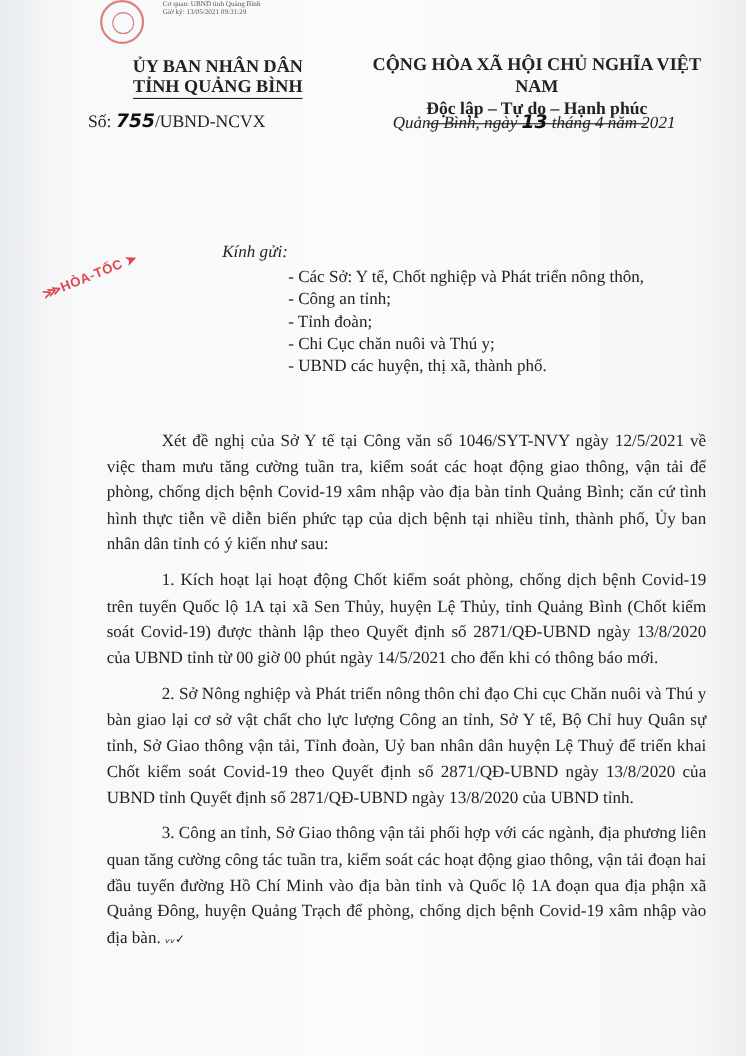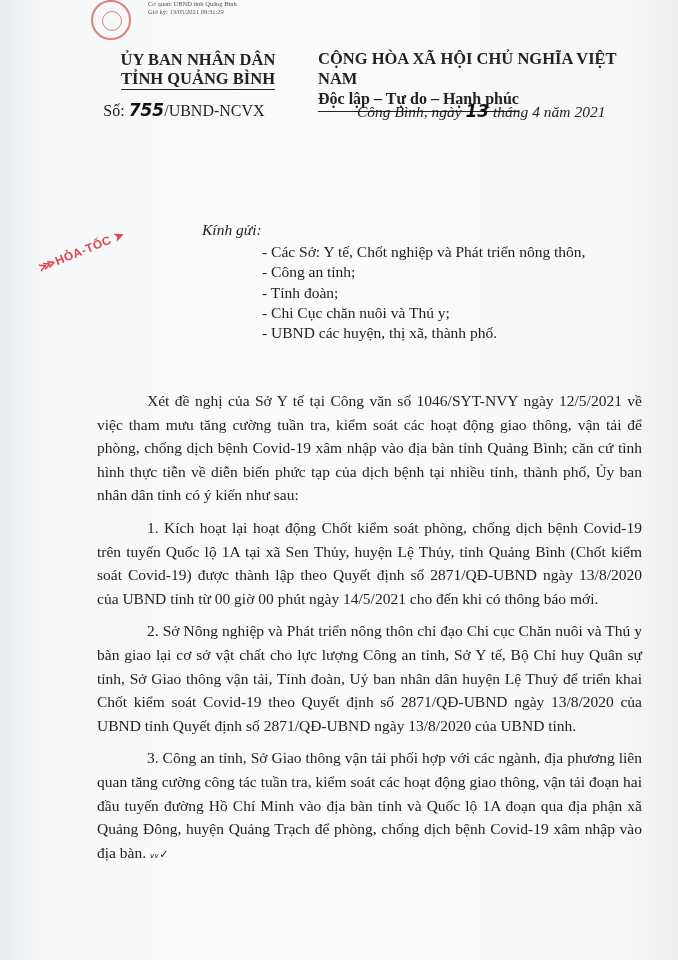--- a/index.html
+++ b/index.html
@@ -5,25 +5,25 @@
   html, body { margin:0; padding:0; }
   body { width:678px; height:960px; background:#eef0f2; overflow:hidden; position:relative;
          font-family:"Liberation Serif", serif; color:#222; }
   .page { position:absolute; inset:0; background:linear-gradient(90deg,#e8ebee 0%,#f7f8f9 8%,#fbfbfb 50%,#f6f7f8 92%,#eceef0 100%); }
   .abs { position:absolute; }
   .seal { left:91px; top:0px; width:40px; height:40px; border-radius:50%; border:2px solid #d86a6a; box-sizing:border-box; opacity:.85; }
   .seal::after { content:""; position:absolute; left:9px; top:9px; width:18px; height:18px; border-radius:50%; border:1px solid #d86a6a; }
   .sigmeta { left:148px; top:0px; font-size:6.5px; line-height:8px; color:#555; }
   .org { left:98px; top:50px; width:200px; text-align:center; font-weight:bold; font-size:16.5px; line-height:19px; }
   .org .l2 { display:inline-block; border-bottom:1px solid #222; padding-bottom:1px; }
-  .nation { left:318px; top:49px; width:340px; text-align:left; font-weight:bold; font-size:16.5px; line-height:20px; }
+  .nation { left:318px; top:49px; width:340px; text-align:center; font-weight:bold; font-size:16.5px; line-height:20px; }
   .motto { display:inline-block; border-bottom:1px solid #222; padding-bottom:2px; font-size:16px; }
   .dateline { left:357px; top:101px; font-style:italic; font-size:15.5px; }
   .hand { font-family:"DejaVu Sans", sans-serif; font-style:italic; font-weight:bold; color:#111; font-size:17px; }
-  .docno { left:80px; top:100px; width:208px; text-align:center; font-size:16px; }
+  .docno { left:80px; top:100px; width:208px; font-size:16px; }
   .subject { left:102px; top:118px; width:168px; text-align:center; font-size:13.5px; line-height:15.5px; }
   .kinhgui { left:202px; top:221px; font-size:15.5px; font-style:italic; }
   .stamp { left:36px; top:244px; transform:rotate(-22deg); color:#e0444e; font-family:"Liberation Sans", sans-serif; font-weight:bold; font-size:12px; letter-spacing:0.5px; white-space:nowrap; }
   .recipients { left:262px; top:242px; font-size:15.5px; line-height:20.3px; }
   .recipients div { white-space:nowrap; }
   .body { left:97px; top:389px; width:545px; font-size:15.5px; line-height:23.6px; text-align:justify; }
   .body p { margin:0 0 9px 0; text-indent:50px; }
   .tick { font-family:"DejaVu Sans", sans-serif; font-size:11px; font-style:italic; }
 </style>
 </head>
@@ -41,21 +41,21 @@
     <div>ỦY BAN NHÂN DÂN</div>
     <div><span class="l2">TỈNH QUẢNG BÌNH</span></div>
   </div>
 
   <div class="abs nation">
     <div>CỘNG HÒA XÃ HỘI CHỦ NGHĨA VIỆT NAM</div>
     <div><span class="motto">Độc lập – Tự do – Hạnh phúc</span></div>
   </div>
 
   <div class="abs dateline">
-    <span>Công Bình, ngày</span>
+    <span>Quảng Bình, ngày</span>
     <span class="hand">13</span>
     <span>tháng 4 năm 2021</span>
   </div>
 
   <div class="abs docno">
     <span>Số:</span>
     <span class="hand">755</span><span>/UBND-NCVX</span>
   </div>
 
 

